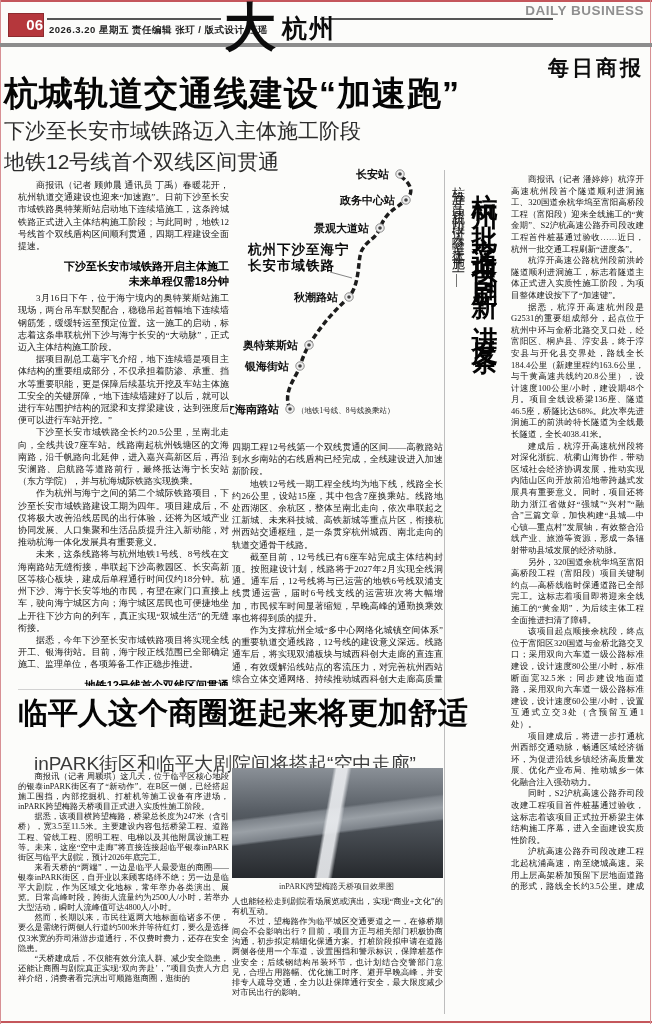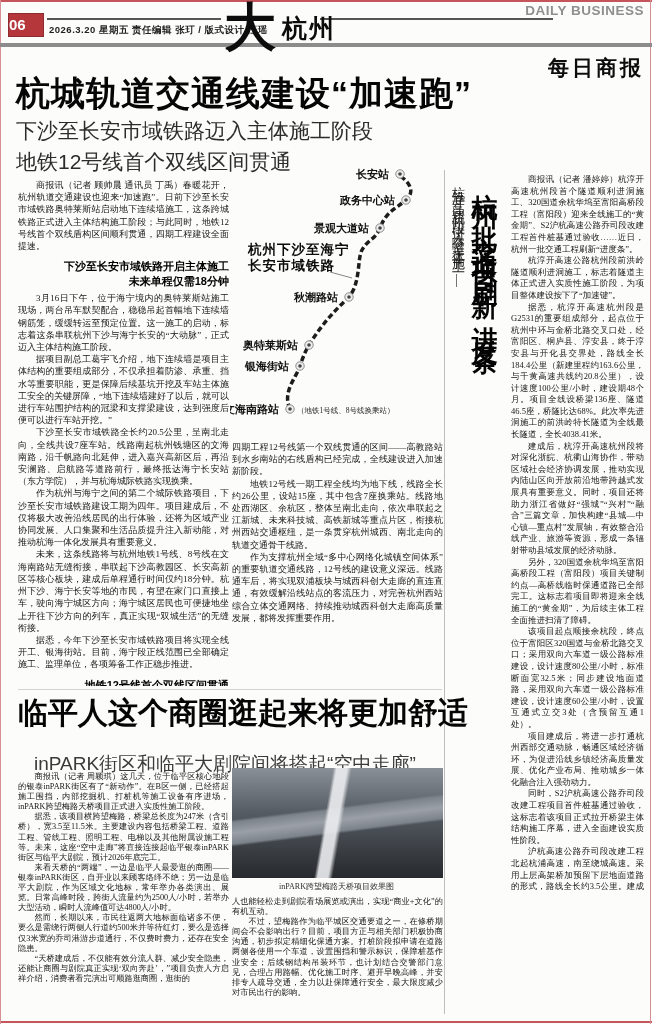--- a/index.html
+++ b/index.html
@@ -6,33 +6,33 @@
   .page{position:relative;width:652px;height:1024px;background:#fcfcfa;overflow:hidden;
         font-family:"Liberation Serif",serif;color:#151515;}
   
   .frame-top{position:absolute;left:0;top:0;width:652px;height:2px;background:#c4565b;}
   .frame-bottom{position:absolute;left:0;top:1021px;width:652px;height:2px;background:#c4565b;}
   .frame-left{position:absolute;left:0;top:0;width:1px;height:1024px;background:#d79094;}
   .frame-right{position:absolute;left:650px;top:0;width:1px;height:1024px;background:#d79094;}
 
   
   .badge-pagenum{position:absolute;left:8px;top:13px;width:34px;height:22px;background:#b5373c;
-    border:1px solid #8d2b2f;color:#fff;font:bold 15px/22px "Liberation Sans",sans-serif;text-align:left;}
+    border:1px solid #8d2b2f;color:#fff;font:bold 15px/22px "Liberation Sans",sans-serif;text-align:right;}
   .rule-a{position:absolute;left:47px;top:18px;width:174px;height:2px;background:#555;}
   .rule-b{position:absolute;left:320px;top:18px;width:233px;height:2px;background:#555;}
   .dateline{position:absolute;left:49px;top:24px;font:bold 9.5px "Liberation Sans",sans-serif;color:#222;letter-spacing:.5px;}
   .logo{position:absolute;left:224px;top:2px;z-index:3;display:flex;align-items:flex-start;}
   .logo .bigchar{font:900 52px/52px "Liberation Serif",serif;color:#0c0c0c;}
   .logo .secname{font:900 25px/25px "Liberation Sans",sans-serif;color:#0c0c0c;margin:14px 0 0 6px;letter-spacing:2px;}
   .mast-en{position:absolute;right:8px;top:3px;font:bold 13.5px "Liberation Sans",sans-serif;color:#8f8f8f;letter-spacing:.5px;}
   .mast-cn{position:absolute;right:8px;top:18px;font:900 21px "Liberation Serif",serif;color:#0d0d0d;letter-spacing:3px;margin-top:36px;}
   .header-bar{position:absolute;left:0;top:43px;width:652px;height:4px;background:#8c8c8c;}
 
   
-  .headline-block{position:absolute;left:16px;top:74px;width:622px;}
+  .headline-block{position:absolute;left:4px;top:74px;width:622px;}
   .h-main{margin:0;font:900 34px/1.15 "Liberation Sans",sans-serif;color:#060606;letter-spacing:1px;}
   .h-dek{margin:5px 0 0;font:500 21px/1.25 "Liberation Sans",sans-serif;color:#2c2c2c;}
 
   
   .col1{position:absolute;left:18px;top:179px;width:211px;height:507px;overflow:hidden;}
   .col2{position:absolute;left:232px;top:441px;width:211px;height:245px;overflow:hidden;}
   .bp{margin:0;text-align:justify;font-size:9px;line-height:12.2px;color:#161616;}
   .ind{text-indent:2em;}
   .sec-head{margin:7px 0 4px;font:bold 11px/14.5px "Liberation Sans",sans-serif;color:#000;text-align:right;}
   .sec-head div{margin:0;}
@@ -163,20 +163,21 @@
         <text class="st-note" x="67" y="249" text-anchor="start">（地铁1号线、8号线换乘站）</text>
       </g>
       <text class="map-title" x="18" y="90">杭州下沙至海宁</text>
       <text class="map-title" x="18" y="106">长安市域铁路</text>
     </svg>
   </div>
 
   <div class="col2">
     <p class="bp">四期工程12号线第一个双线贯通的区间——高教路站到水乡南站的右线盾构已经完成，全线建设进入加速新阶段。</p>
     <p class="bp ind">地铁12号线一期工程全线均为地下线，线路全长约26公里，设站15座，其中包含7座换乘站。线路地处西湖区、余杭区，整体呈南北走向，依次串联起之江新城、未来科技城、高铁新城等重点片区，衔接杭州西站交通枢纽，是一条贯穿杭州城西、南北走向的轨道交通骨干线路。</p>
+    <p class="bp ind">截至目前，12号线已有6座车站完成主体结构封顶。按照建设计划，线路将于2027年2月实现全线洞通。通车后，12号线将与已运营的地铁6号线双浦支线贯通运营，届时6号线支线的运营班次将大幅增加，市民候车时间显著缩短，早晚高峰的通勤换乘效率也将得到质的提升。</p>
     <p class="bp ind">作为支撑杭州全域“多中心网络化城镇空间体系”的重要轨道交通线路，12号线的建设意义深远。线路通车后，将实现双浦板块与城西科创大走廊的直连直通，有效缓解沿线站点的客流压力，对完善杭州西站综合立体交通网络、持续推动城西科创大走廊高质量发展，都将发挥重要作用。</p>
   </div>
 
   <div class="divider-v"></div>
   <div class="sep-h"></div>
 
   <aside class="sidebar">
     <div class="side-kicker">杭淳开高速杭州段进入隧道主体施工——</div>
     <div class="side-headline">杭州一批交通项目刷新“进度条”</div>
     <div class="side-body">

